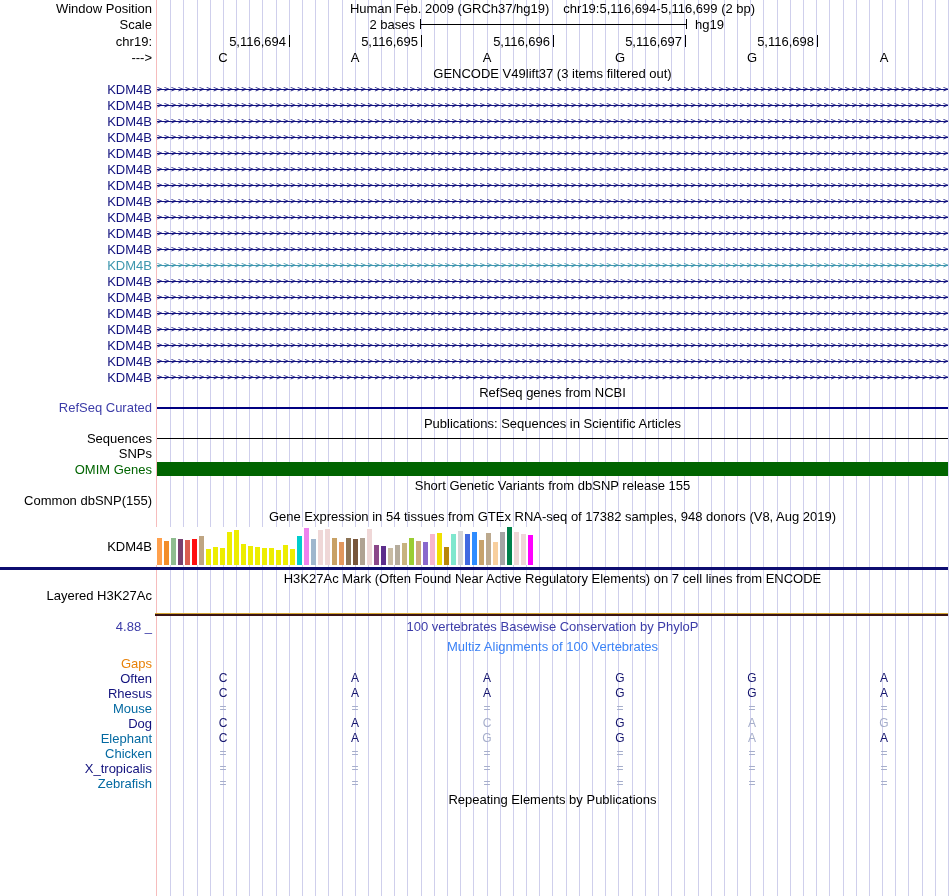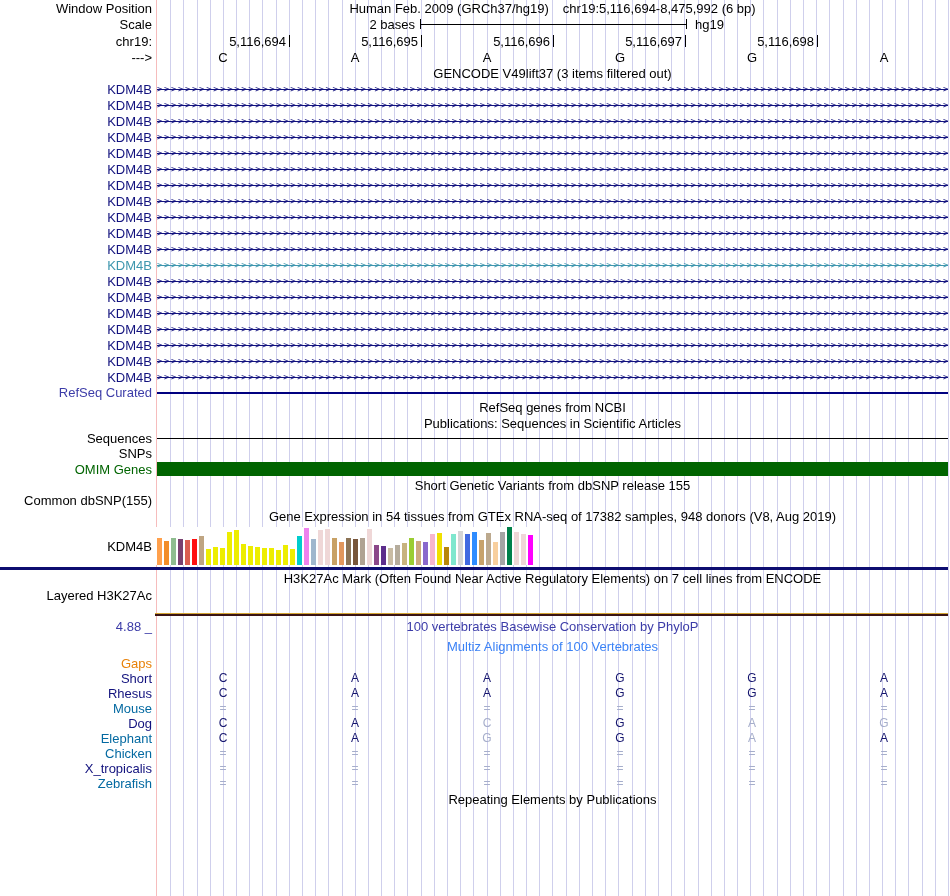--- a/index.html
+++ b/index.html
@@ -107,21 +107,21 @@
     </div>
   <div class="pinkline"></div>
 
   <div class="rows">
 
     <div class="row h16">
       <div class="lbl">Window Position</div>
       <div class="trk ct">
         <span>Human Feb. 2009 (GRCh37/hg19)</span>
         <span style="width:14px"></span>
-        <span>chr19:5,116,694-8,475,992 (6 bp)</span>
+        <span>chr19:5,116,694-5,116,699 (2 bp)</span>
       </div>
     </div>
 
     <div class="row h17">
       <div class="lbl">Scale</div>
       <div class="trk">
         <span style="position:absolute;right:533px;top:1px;padding-left:16px;">2 bases</span>
         <div class="ruler" style="left:263px;width:265px;">
             <div class="ruler-mid"></div>
           </div>
@@ -253,27 +253,27 @@
           <div class="tx-arrows" style="color: rgb(18, 18, 126);">&gt;&gt;&gt;&gt;&gt;&gt;&gt;&gt;&gt;&gt;&gt;&gt;&gt;&gt;&gt;&gt;&gt;&gt;&gt;&gt;&gt;&gt;&gt;&gt;&gt;&gt;&gt;&gt;&gt;&gt;&gt;&gt;&gt;&gt;&gt;&gt;&gt;&gt;&gt;&gt;&gt;&gt;&gt;&gt;&gt;&gt;&gt;&gt;&gt;&gt;&gt;&gt;&gt;&gt;&gt;&gt;&gt;&gt;&gt;&gt;&gt;&gt;&gt;&gt;&gt;&gt;&gt;&gt;&gt;&gt;&gt;&gt;&gt;&gt;&gt;&gt;&gt;&gt;&gt;&gt;&gt;&gt;&gt;&gt;&gt;&gt;&gt;&gt;&gt;&gt;&gt;&gt;&gt;&gt;&gt;&gt;&gt;&gt;&gt;&gt;&gt;&gt;&gt;&gt;&gt;&gt;&gt;&gt;&gt;&gt;&gt;&gt;&gt;&gt;&gt;&gt;&gt;&gt;&gt;&gt;&gt;&gt;&gt;&gt;&gt;&gt;&gt;&gt;&gt;&gt;&gt;&gt;&gt;&gt;&gt;&gt;&gt;&gt;&gt;&gt;&gt;&gt;&gt;&gt;&gt;&gt;&gt;&gt;&gt;&gt;&gt;&gt;&gt;&gt;&gt;&gt;&gt;&gt;&gt;&gt;</div>
         </div>
         <div class="tx-row">
           <div class="lbl" style="color: rgb(18, 18, 126);">KDM4B</div>
           <div class="tx-line" style="background: rgb(18, 18, 126);"></div>
           <div class="tx-arrows" style="color: rgb(18, 18, 126);">&gt;&gt;&gt;&gt;&gt;&gt;&gt;&gt;&gt;&gt;&gt;&gt;&gt;&gt;&gt;&gt;&gt;&gt;&gt;&gt;&gt;&gt;&gt;&gt;&gt;&gt;&gt;&gt;&gt;&gt;&gt;&gt;&gt;&gt;&gt;&gt;&gt;&gt;&gt;&gt;&gt;&gt;&gt;&gt;&gt;&gt;&gt;&gt;&gt;&gt;&gt;&gt;&gt;&gt;&gt;&gt;&gt;&gt;&gt;&gt;&gt;&gt;&gt;&gt;&gt;&gt;&gt;&gt;&gt;&gt;&gt;&gt;&gt;&gt;&gt;&gt;&gt;&gt;&gt;&gt;&gt;&gt;&gt;&gt;&gt;&gt;&gt;&gt;&gt;&gt;&gt;&gt;&gt;&gt;&gt;&gt;&gt;&gt;&gt;&gt;&gt;&gt;&gt;&gt;&gt;&gt;&gt;&gt;&gt;&gt;&gt;&gt;&gt;&gt;&gt;&gt;&gt;&gt;&gt;&gt;&gt;&gt;&gt;&gt;&gt;&gt;&gt;&gt;&gt;&gt;&gt;&gt;&gt;&gt;&gt;&gt;&gt;&gt;&gt;&gt;&gt;&gt;&gt;&gt;&gt;&gt;&gt;&gt;&gt;&gt;&gt;&gt;&gt;&gt;&gt;&gt;&gt;&gt;&gt;&gt;</div>
         </div>
       </div>
 
     <div class="row h15">
+      <div class="trk ct">RefSeq genes from NCBI</div>
+    </div>
+    <div class="row h15">
       <div class="lbl blue">RefSeq Curated</div>
       <div class="trk">
           <div class="hline" style="top:7px;height:2px;background:#000080;"></div>
         </div>
-    </div>
-    <div class="row h15">
-      <div class="trk ct">RefSeq genes from NCBI</div>
     </div>
 
     <div class="row h16">
       <div class="trk ct">Publications: Sequences in Scientific Articles</div>
     </div>
     <div class="row h15">
       <div class="lbl">Sequences</div>
       <div class="trk">
           <div class="hline" style="top:7px;height:1px;background:#000;"></div>
         </div>
@@ -385,21 +385,21 @@
     </div>
 
     <div class="row h20">
       <div class="trk ct" style="color:#3b82f6">Multiz Alignments of 100 Vertebrates</div>
     </div>
     <div class="row h15">
       <div class="lbl orange">Gaps</div>
     </div>
     <div id="species">
         <div class="row h15">
-          <div class="lbl navy">Short</div>
+          <div class="lbl navy">Often</div>
           <div class="trk">
             <span class="aln-cell d" style="left: 66px;">C</span>
             <span class="aln-cell d" style="left: 198px;">A</span>
             <span class="aln-cell d" style="left: 330px;">A</span>
             <span class="aln-cell d" style="left: 463px;">G</span>
             <span class="aln-cell d" style="left: 595px;">G</span>
             <span class="aln-cell d" style="left: 727px;">A</span>
           </div>
         </div>
         <div class="row h15">

